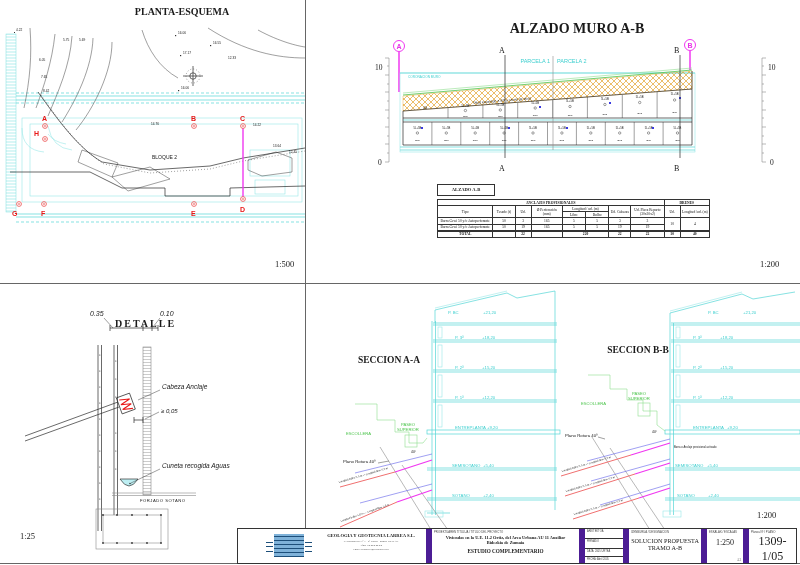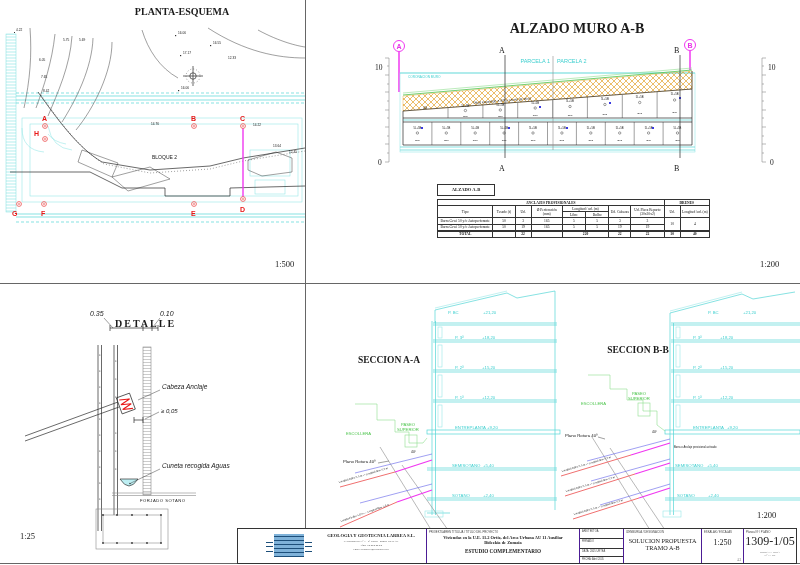--- a/index.html
+++ b/index.html
@@ -33,21 +33,21 @@
   #anchor-table-wrap{position:absolute;left:437px;top:199px;width:273px;}
   table.anc{border-collapse:collapse;width:273px;font-size:3.6px;line-height:1.15;
             font-family:"Liberation Serif",serif;color:#111;}
   table.anc td,table.anc th{border:0.8px solid #333;text-align:center;padding:0.5px 1px;font-weight:normal;}
   table.anc .tot td{font-weight:bold;}
   #alzado-label{position:absolute;left:437px;top:184px;width:56px;height:10px;border:1px solid #333;
     font-size:4.6px;font-weight:bold;font-family:"Liberation Serif",serif;text-align:center;line-height:10px;background:#fff;}
   
   #titleblock{position:absolute;left:237px;top:528px;width:558px;height:34px;border:1px solid #333;
     display:flex;font-family:"Liberation Serif",serif;background:#fff;}
-  #titleblock .cell{border-left:1px solid #4c1d95;position:relative;height:100%;box-sizing:border-box;}
+  #titleblock .cell{border-left:6px solid #4c1d95;position:relative;height:100%;box-sizing:border-box;}
   #titleblock .cell:first-child{border-left:none;}
   .tb-hdr{font-size:2.8px;color:#444;padding:1px 2px 0 2px;font-family:"Liberation Sans",sans-serif;}
   .logo-box{position:absolute;left:36px;top:5px;width:30px;height:23px;background:#7fb2d9;
     background-image:repeating-linear-gradient(0deg,#1d4f7a 0 1.5px,transparent 1.5px 4px);}
   .logo-lines{position:absolute;left:28px;top:9px;width:7px;height:14px;
     background-image:repeating-linear-gradient(0deg,#1d4f7a 0 1.2px,transparent 1.2px 4.5px);}
   .logo-lines.right{left:67px;}
 </style>
 </head>
 <body>

